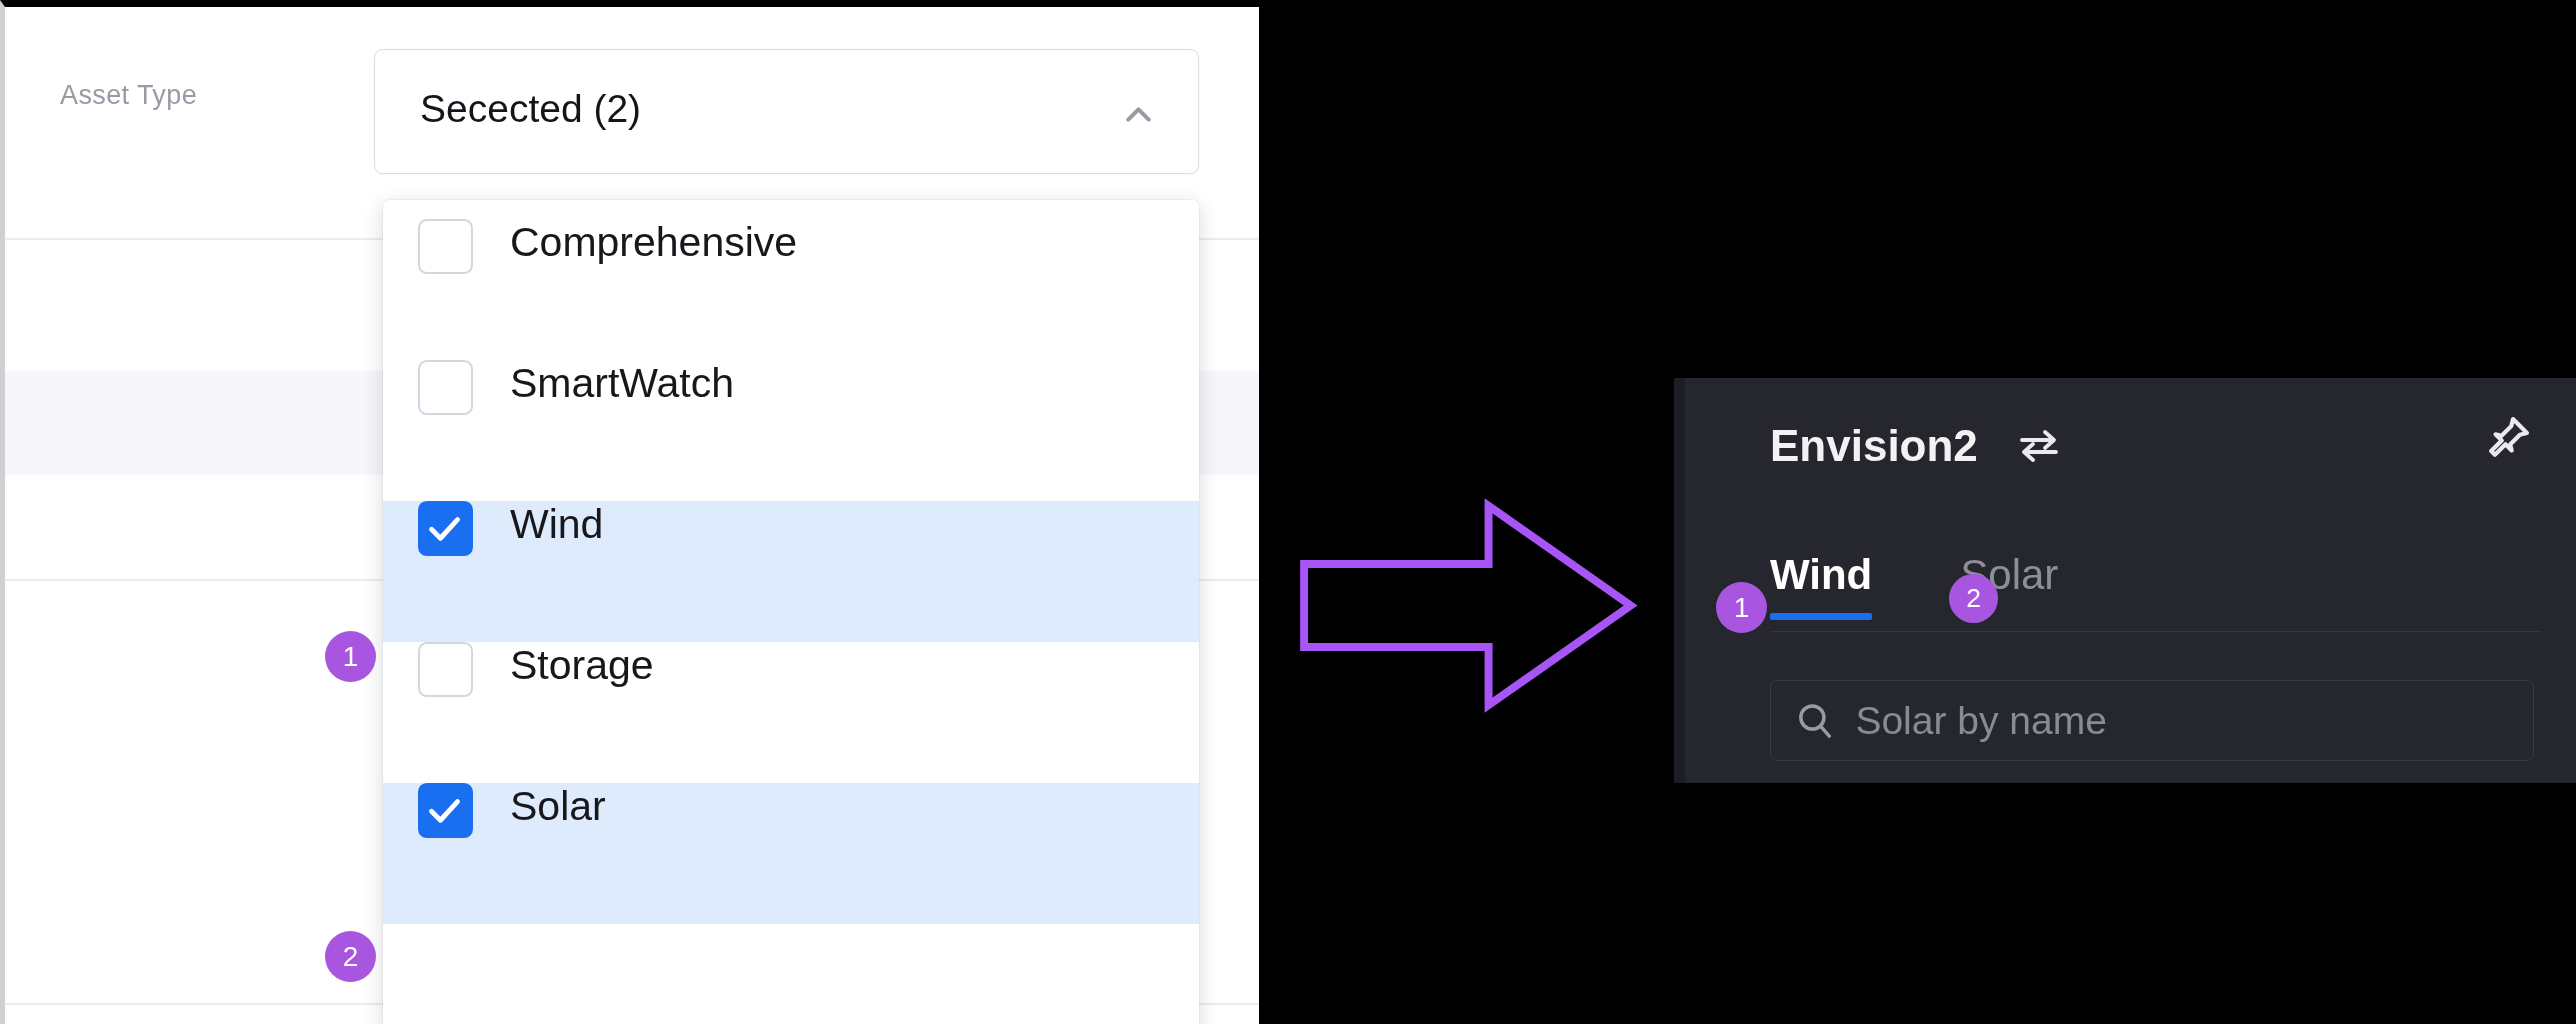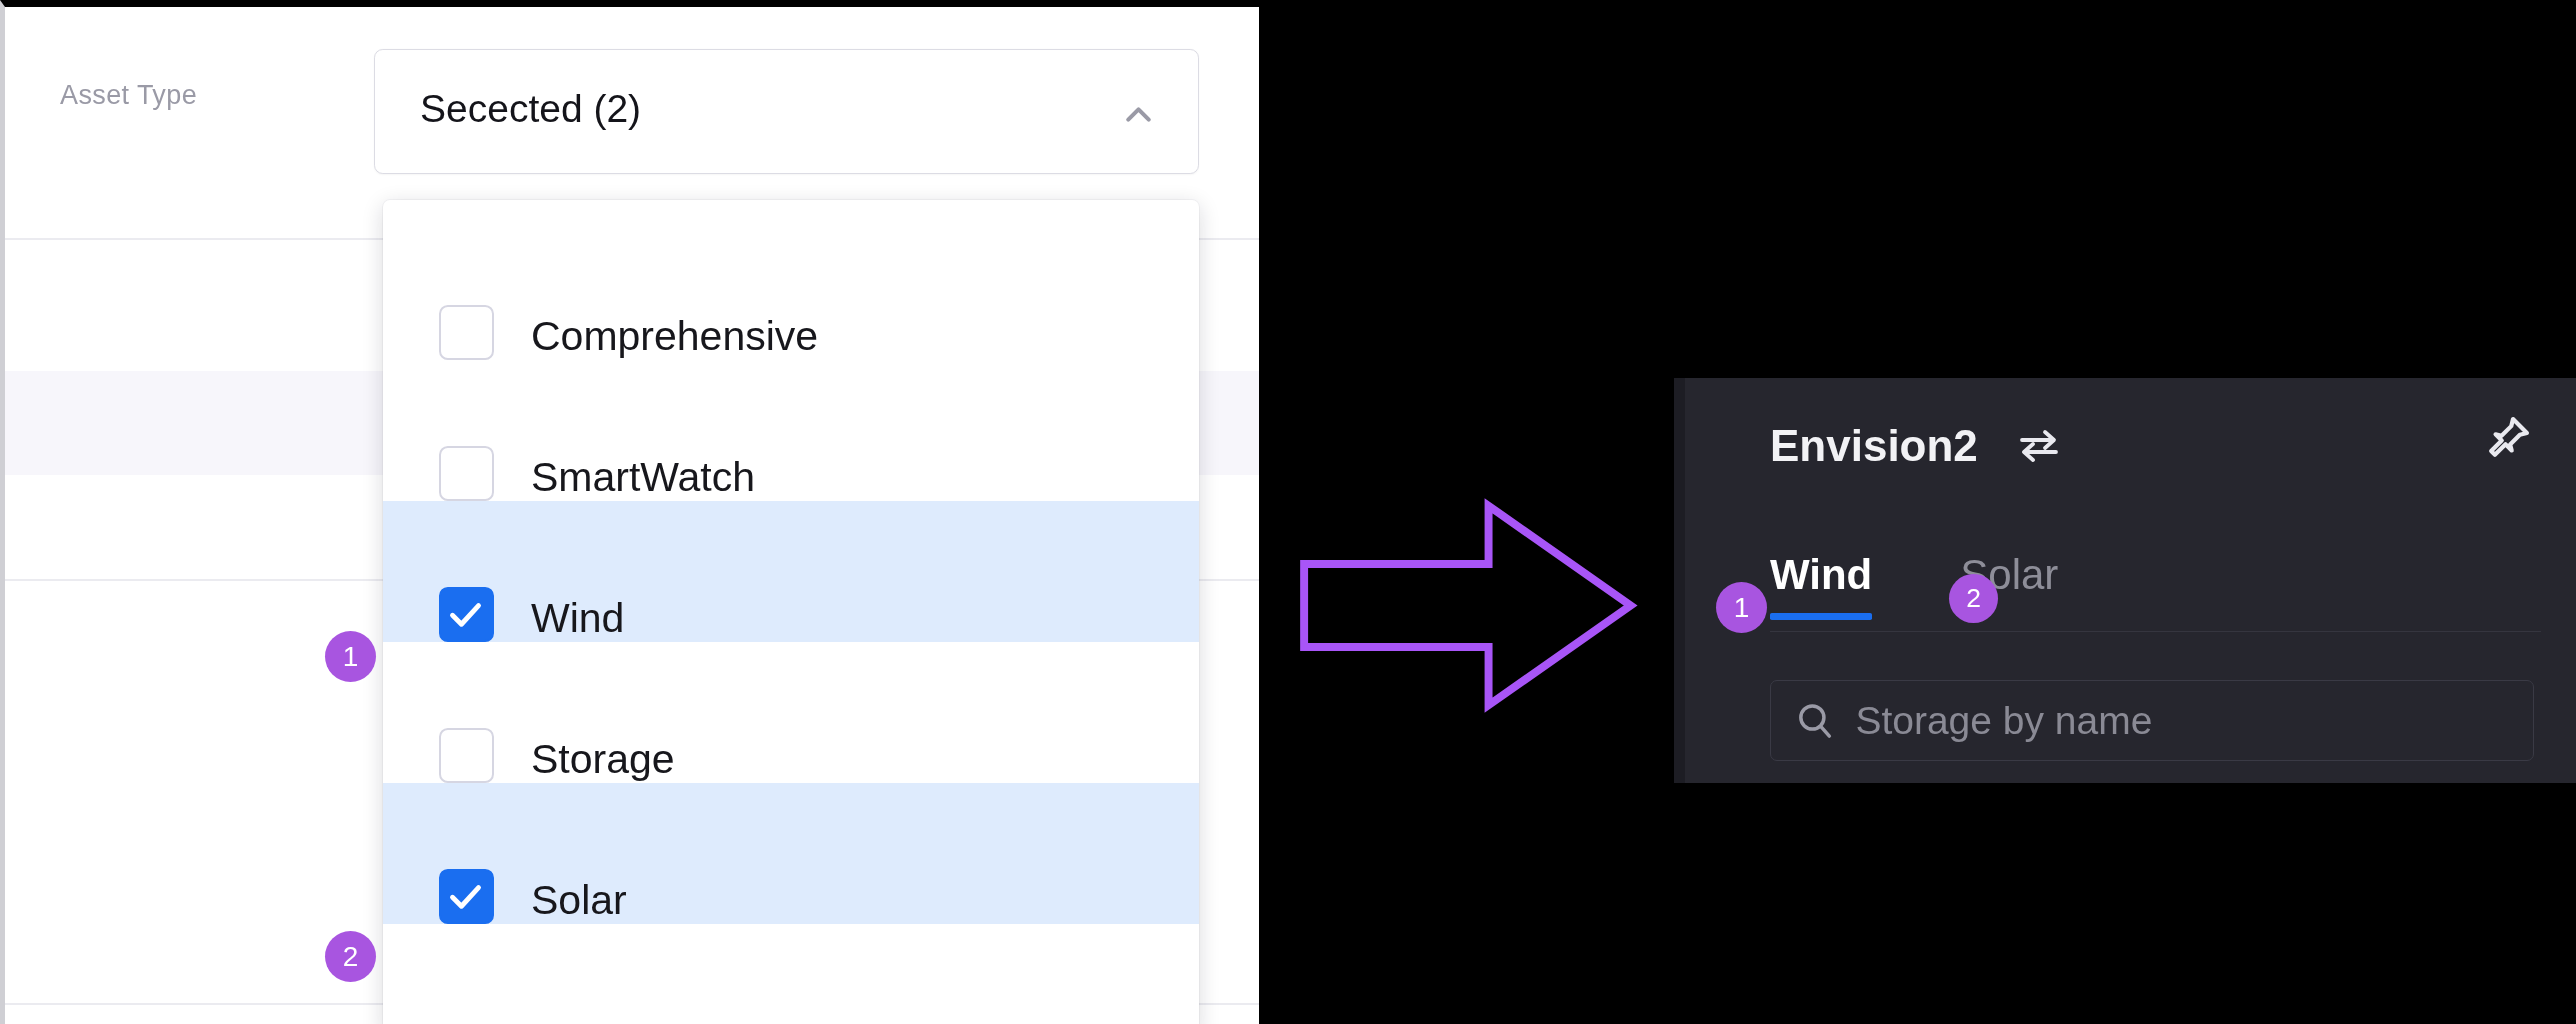--- a/index.html
+++ b/index.html
@@ -47,22 +47,22 @@
 
   
   .dropdown {
     position: absolute; left: 378px; top: 193px; width: 816px; height: 832px;
     background: #ffffff; border-radius: 7px;
     box-shadow: 0 5.3px 21px rgba(20,20,40,.16), 0 0 0 0.9px rgba(20,20,40,.04);
     overflow: hidden;
   }
   .dd-inner { position: relative; padding-top: 19.4px; }
   .dd-item {
-    display: flex; align-items: flex-end;
-    height: 141px; padding-left: 56px;
+    display: flex; align-items: flex-start;
+    height: 141px; padding-left: 35px;
     background: #ffffff;
   }
   .dd-item.checked { background: #deebfd; }
   .cb {
     width: 55px; height: 55px; border-radius: 8.8px; flex: 0 0 55px;
     border: 2.7px solid #d6d6e2; background: #fff;
     position: relative;
   }
   .dd-item.checked .cb { background: #1a6ef0; border-color: #1a6ef0; }
   .cb svg { position: absolute; left: 5.3px; top: 5.3px; width: 39px; height: 39px; }
@@ -232,21 +232,21 @@
       <div class="dp-tab">Solar</div>
     </div>
 
     <div class="dp-search">
       <span class="dp-search-icon">
         <svg viewBox="0 0 24 24" fill="none" stroke="#9a9aa6" stroke-width="2" stroke-linecap="round">
           <circle cx="10.5" cy="10" r="6.6"></circle>
           <line x1="15.4" y1="15.2" x2="20.2" y2="20.6"></line>
         </svg>
       </span>
-      <span class="dp-search-ph">Storage by name</span>
+      <span class="dp-search-ph">Solar by name</span>
     </div>
   </div>
 
   <div class="badge" style="left:1716px; top:582px; width:51px; height:51px; font-size:28px;">1</div>
   <div class="badge" style="left:1949px; top:574px; width:49px; height:49px; font-size:26.5px;">2</div>
 
 </div>
 
 
 </body></html>

